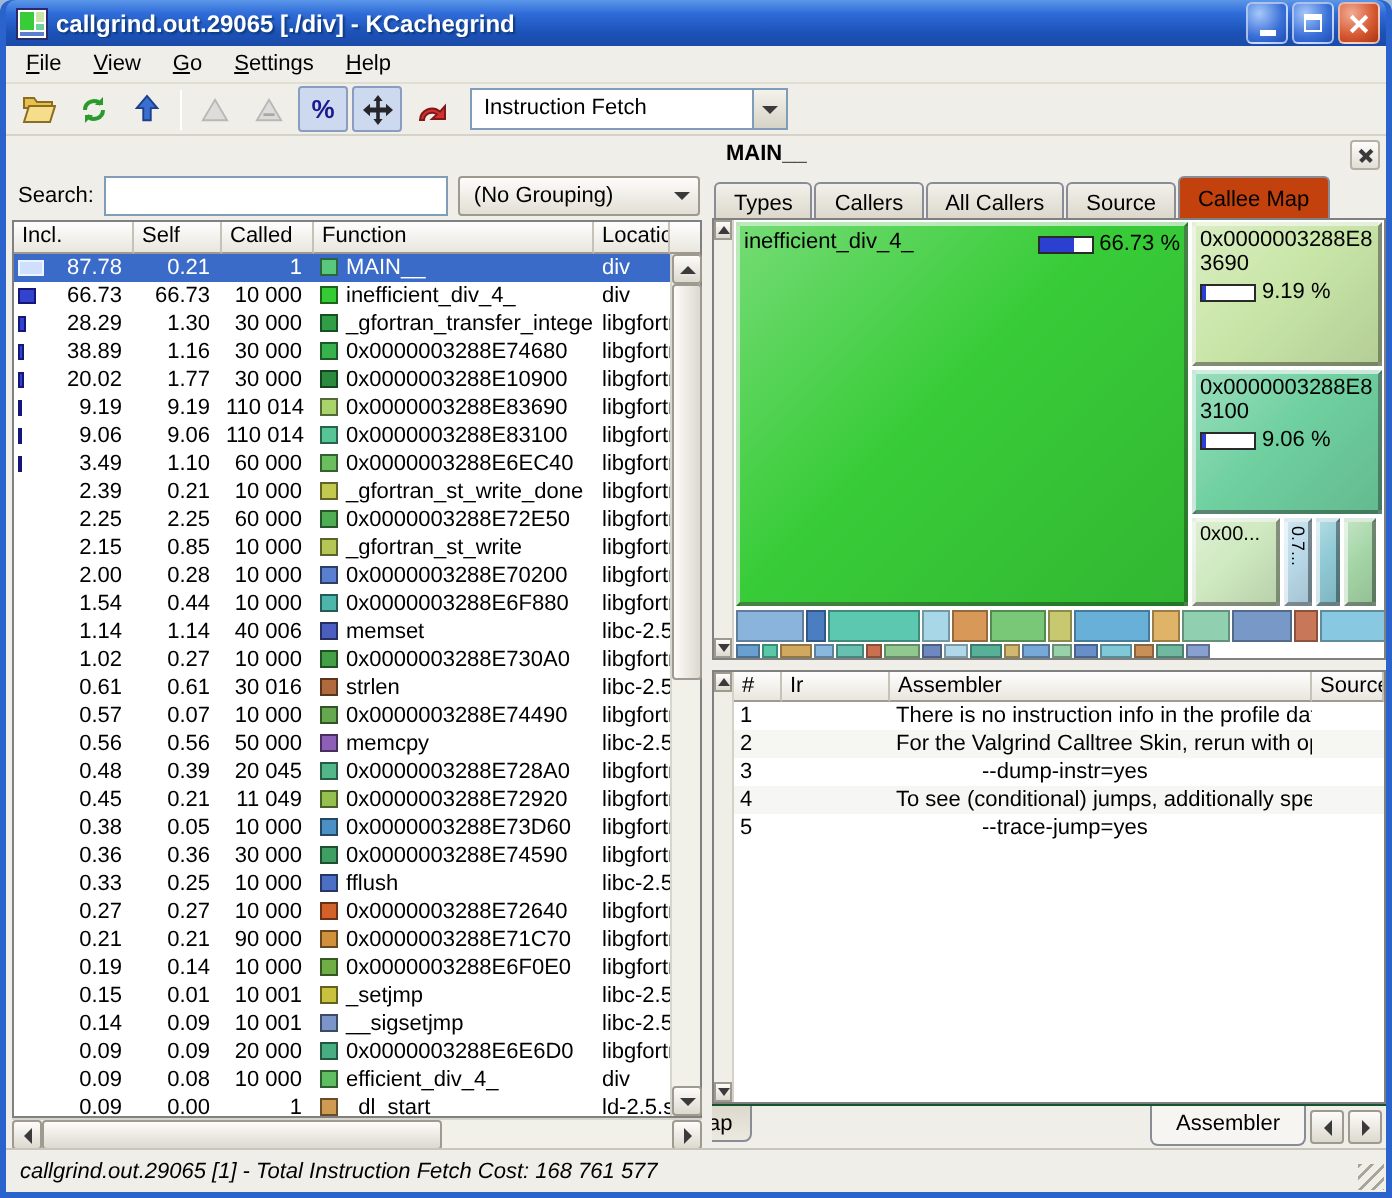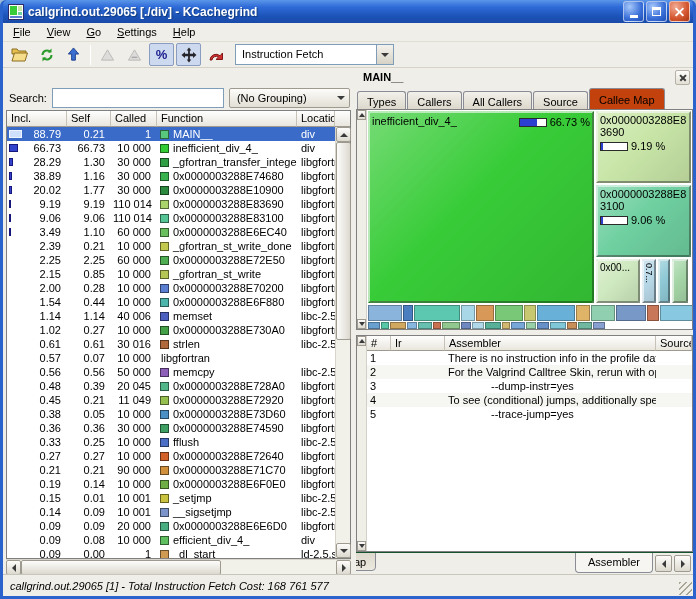--- a/index.html
+++ b/index.html
@@ -263,21 +263,21 @@
               <div class="hcell col1">Self</div>
               <div class="hcell col2">Called</div>
               <div class="hcell col3">Function</div>
               <div class="hcell col4">Location</div>
             </div>
           <div class="hcap"></div>
           <div class="flist-body">
               <div class="frow sel">
                 <div class="fcell col0">
                   <span class="inclbar" style="width: 13px;"></span>
-                  <span class="numv">88.79</span>
+                  <span class="numv">87.78</span>
                 </div>
                 <div class="fcell col1 num">0.21</div>
                 <div class="fcell col2 num">1</div>
                 <div class="fcell col3"><span class="chip" style="background: rgb(88, 200, 124);"></span><span>MAIN__</span></div>
                 <div class="fcell col4">div</div>
               </div>
               <div class="frow">
                 <div class="fcell col0">
                   <span class="inclbar" style="width: 9px;"></span>
                   <span class="numv">66.73</span>
@@ -418,20 +418,21 @@
                 <div class="fcell col2 num">30 016</div>
                 <div class="fcell col3"><span class="chip" style="background: rgb(176, 106, 59);"></span><span>strlen</span></div>
                 <div class="fcell col4">libc-2.5.so</div>
               </div>
               <div class="frow">
                 <div class="fcell col0">
                   <span class="numv">0.57</span>
                 </div>
                 <div class="fcell col1 num">0.07</div>
                 <div class="fcell col2 num">10 000</div>
+                <div class="fcell col3"><span class="chip" style="background: rgb(102, 168, 79);"></span><span>0x0000003288E74490</span></div>
                 <div class="fcell col4">libgfortran</div>
               </div>
               <div class="frow">
                 <div class="fcell col0">
                   <span class="numv">0.56</span>
                 </div>
                 <div class="fcell col1 num">0.56</div>
                 <div class="fcell col2 num">50 000</div>
                 <div class="fcell col3"><span class="chip" style="background: rgb(142, 95, 184);"></span><span>memcpy</span></div>
                 <div class="fcell col4">libc-2.5.so</div>

